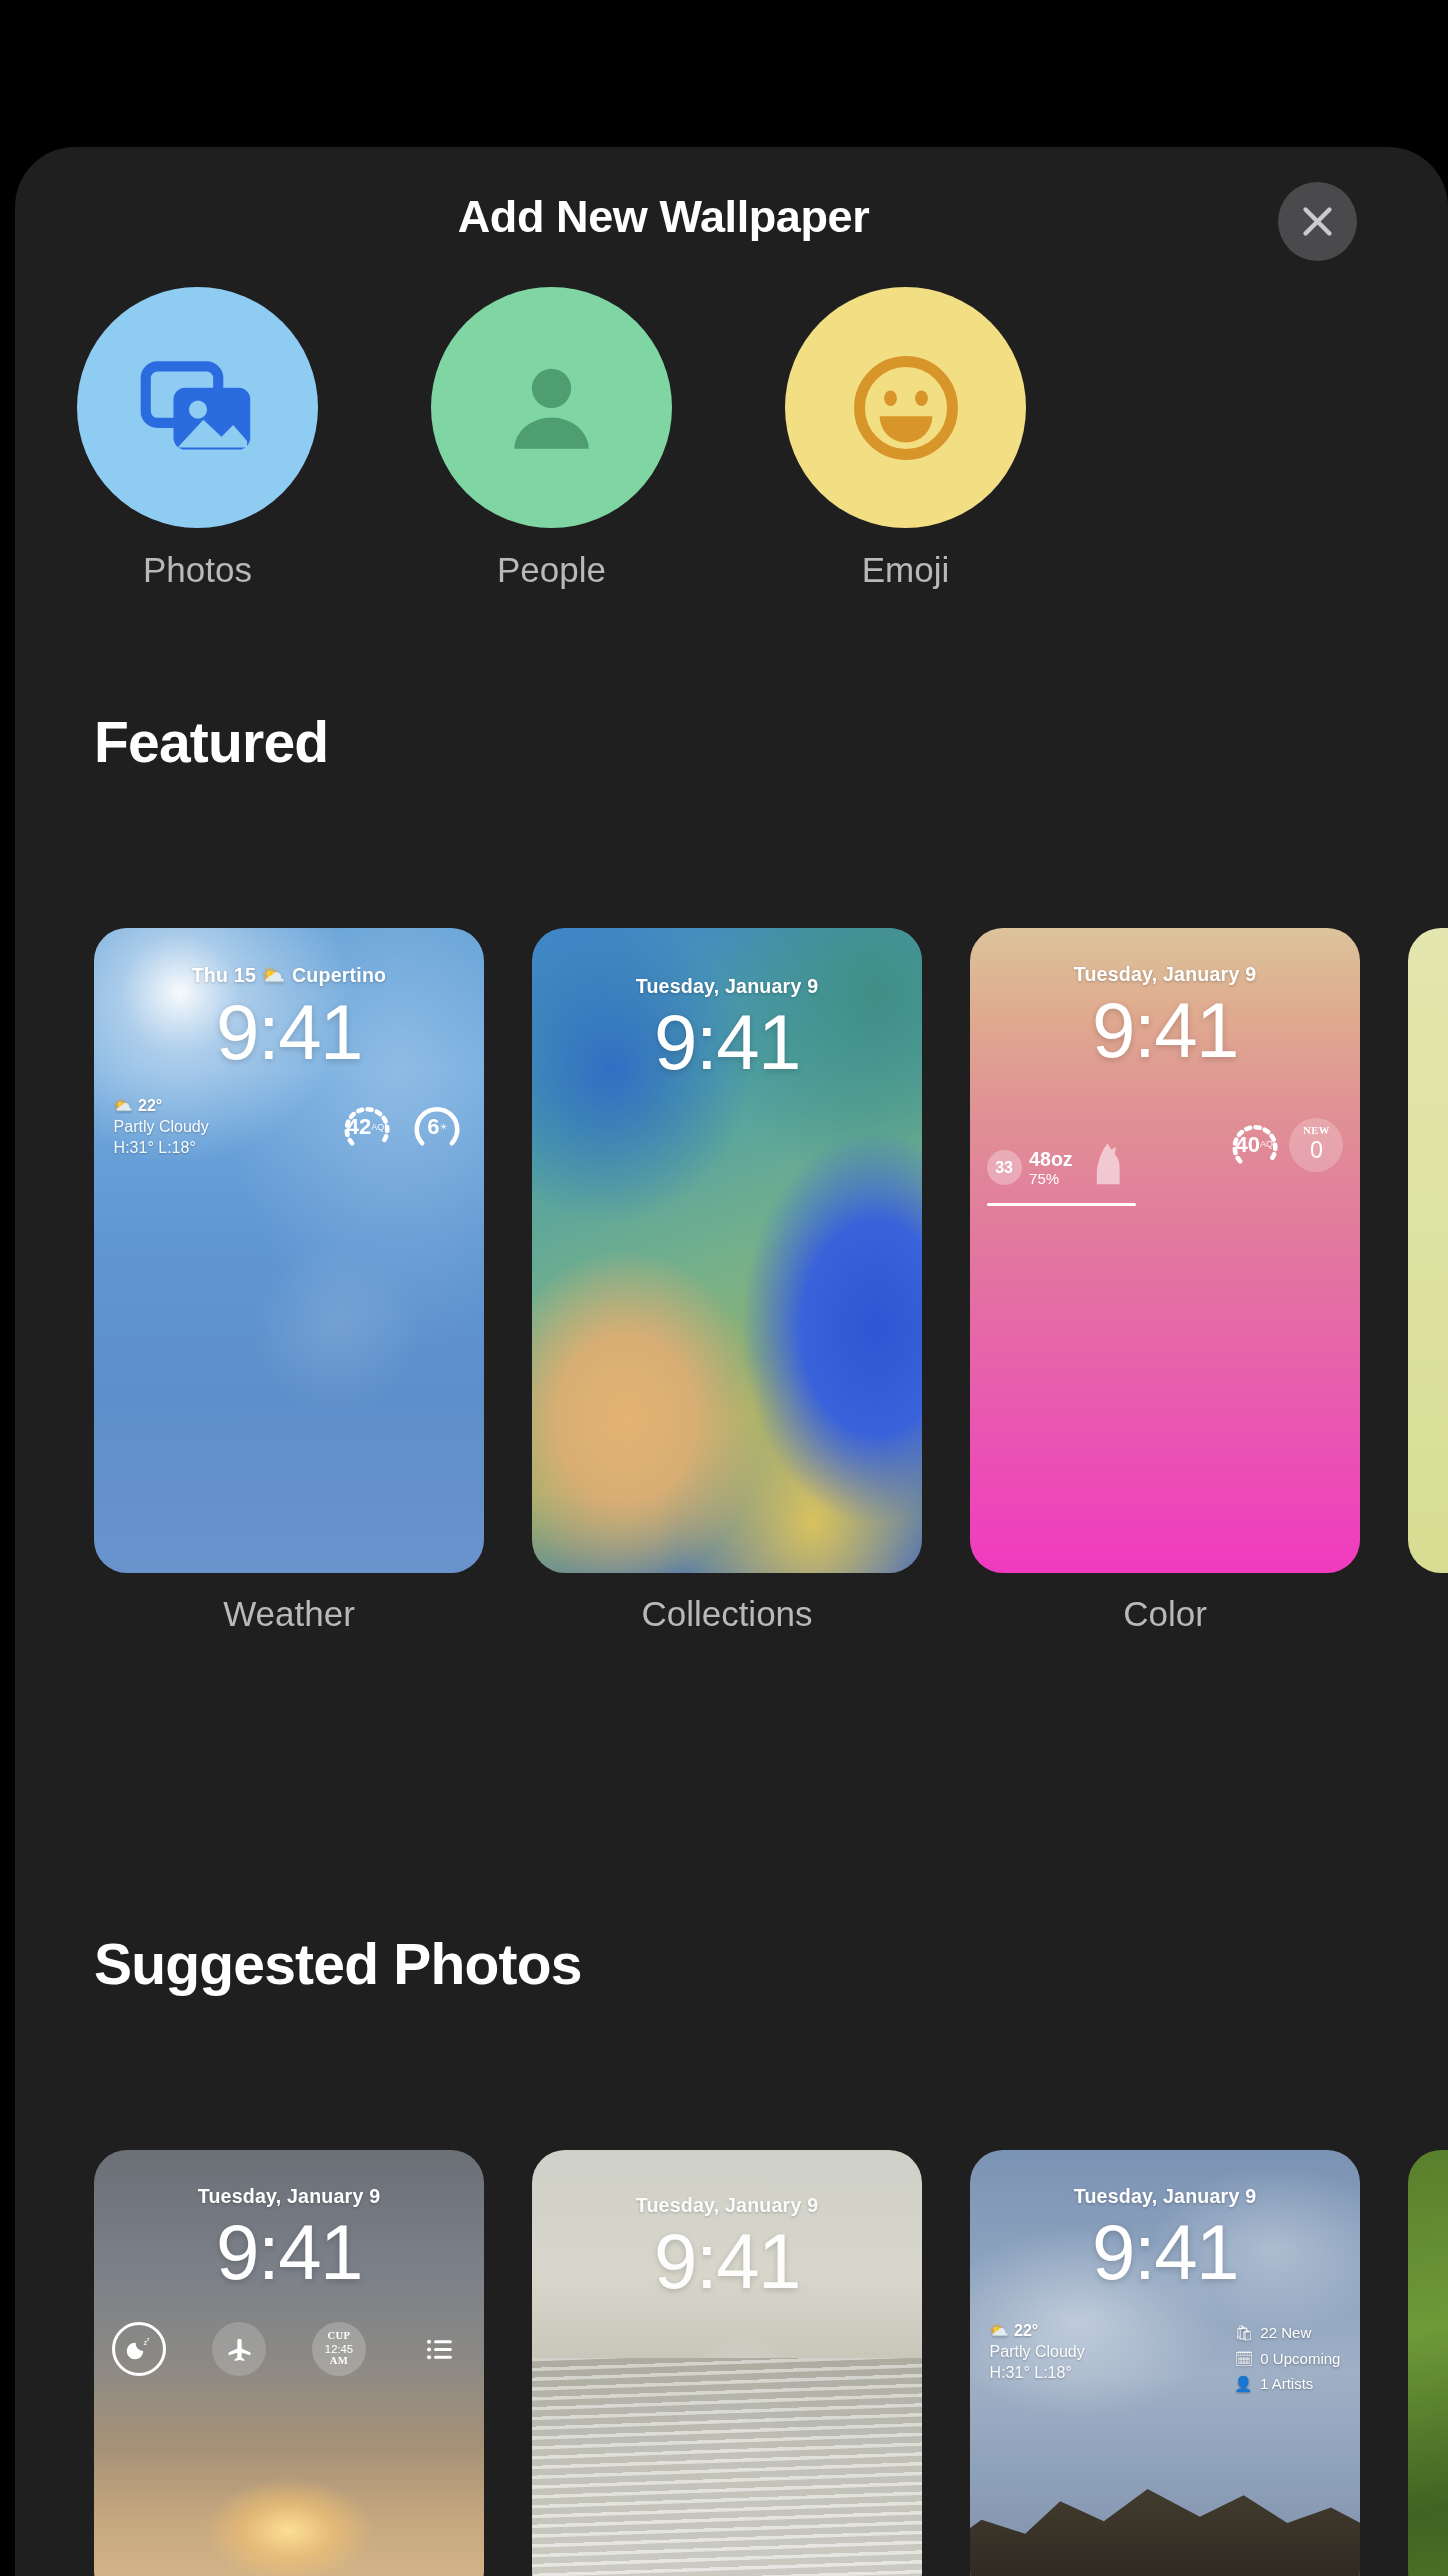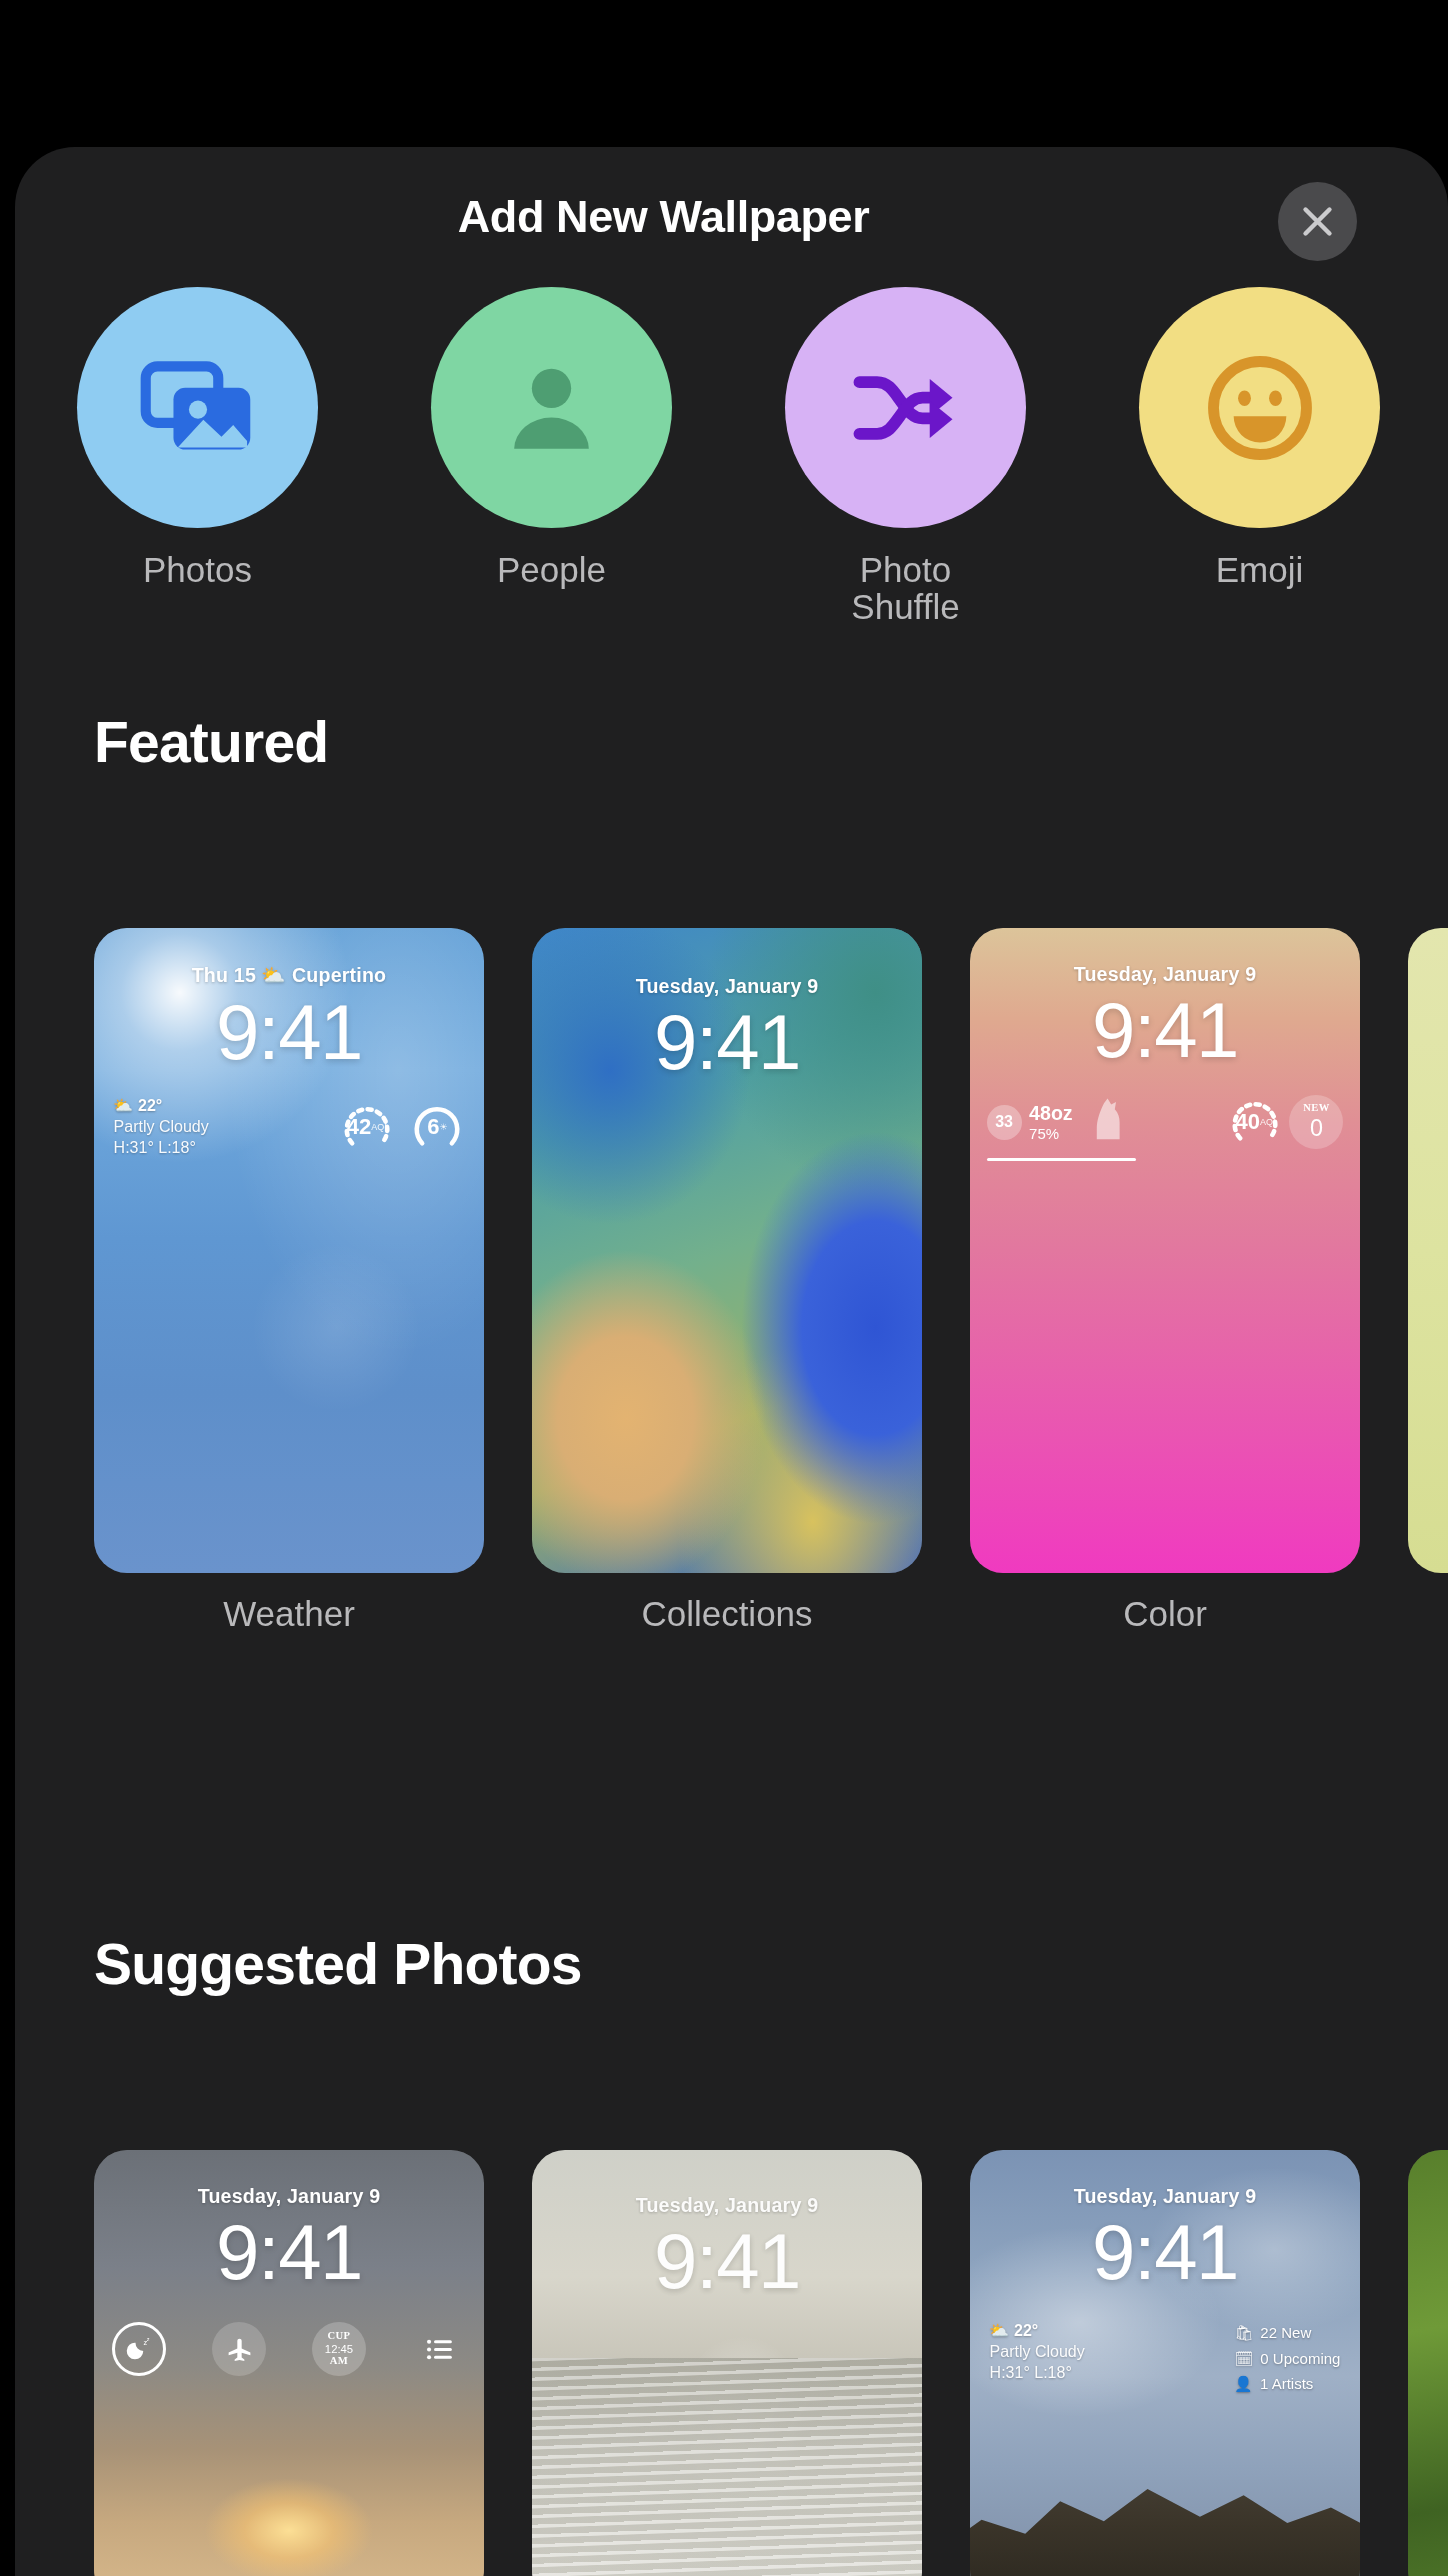--- a/index.html
+++ b/index.html
@@ -217,31 +217,20 @@
       <div class="cat-item">
         <div class="cat-circle" style="background:#7FD6A3">
           <svg width="121" height="121" viewBox="0 0 24 24">
             <circle cx="12" cy="8.2" r="3.9" fill="#4E9E72"></circle>
             <path d="M4.6 20.2 a7.4 6.2 0 0 1 14.8 0 Z" fill="#4E9E72"></path>
           </svg>
         </div>
         <div class="cat-label one-line">People</div>
       </div>
 
-      <div class="cat-item">
-        <div class="cat-circle" style="background:#D7B2F5">
-          <svg width="124" height="124" viewBox="0 0 24 24">
-            <path d="M3 7 h3.4 c2.1 0 3.1 1.6 4.4 3.4 1.3 1.8 2.3 3.6 4.4 3.6 h2.6" fill="none" stroke="#6B16C9" stroke-width="2.3" stroke-linecap="round"></path>
-            <path d="M3 17 h3.4 c2.1 0 3.1 -1.6 4.4 -3.4 1.3 -1.8 2.3 -3.6 4.4 -3.6 h2.6" fill="none" stroke="#6B16C9" stroke-width="2.3" stroke-linecap="round"></path>
-            <path d="M16.6 6.4 L21 10 L16.6 13.6 Z" fill="#6B16C9"></path>
-            <path d="M16.6 10.6 L21 14.2 L16.6 17.8 Z" fill="#6B16C9"></path>
-          </svg>
-        </div>
-        <div class="cat-label">Photo Shuffle</div>
-      </div>
 
       <div class="cat-item">
         <div class="cat-circle" style="background:#F2DE83">
           <svg width="124" height="124" viewBox="0 0 24 24">
             <circle cx="12" cy="12" r="9" fill="none" stroke="#D8952A" stroke-width="2.1"></circle>
             <ellipse cx="9" cy="10.1" rx="1.25" ry="1.5" fill="#D8952A"></ellipse>
             <ellipse cx="15" cy="10.1" rx="1.25" ry="1.5" fill="#D8952A"></ellipse>
             <path d="M6.9 13.6 h10.2 a5.1 5.1 0 0 1 -10.2 0 Z" fill="#D8952A"></path>
           </svg>
         </div>
@@ -310,21 +299,21 @@
         <div class="card-label">Collections</div>
       </div>
 
       <div class="card-wrap">
         <div class="card">
           <div class="bg-color"></div>
           <div class="ls">
             <div class="ls-date" style="top:35px">Tuesday, January 9</div>
             <div class="ls-time" style="top:63px">9:41</div>
             <div class="ls-widgets" style="top:167px; padding:0 16.6px; justify-content:space-between;">
-              <div style="display:flex; align-items:center; gap:7.5px; position:relative;">
+              <div style="display:flex; align-items:center; gap:7.5px; position:relative;margin-top:46px;">
                 <div style="width:35px;height:35px;border-radius:50%;background:rgba(255,255,255,.3);display:flex;align-items:center;justify-content:center;font-size:16px;font-weight:600;">33</div>
                 <div style="line-height:1.15;">
                   <div style="font-size:19.6px;font-weight:bold;">48oz</div>
                   <div style="font-size:15px;">75%</div>
                 </div>
                 <svg width="48" height="53" viewBox="0 0 40 44" style="opacity:.55;">
                   <path d="M20 6 l3 -4 3 5 4 -2 -1 6 c3 3 4 7 4 11 v14 H14 V27 c0 -6 2 -13 6 -21 Z" fill="#fff"></path>
                 </svg>
                 <div style="position:absolute; left:0; right:-7.5px; bottom:-12px; height:3px; background:#fff; border-radius:1.5px;"></div>
               </div>

